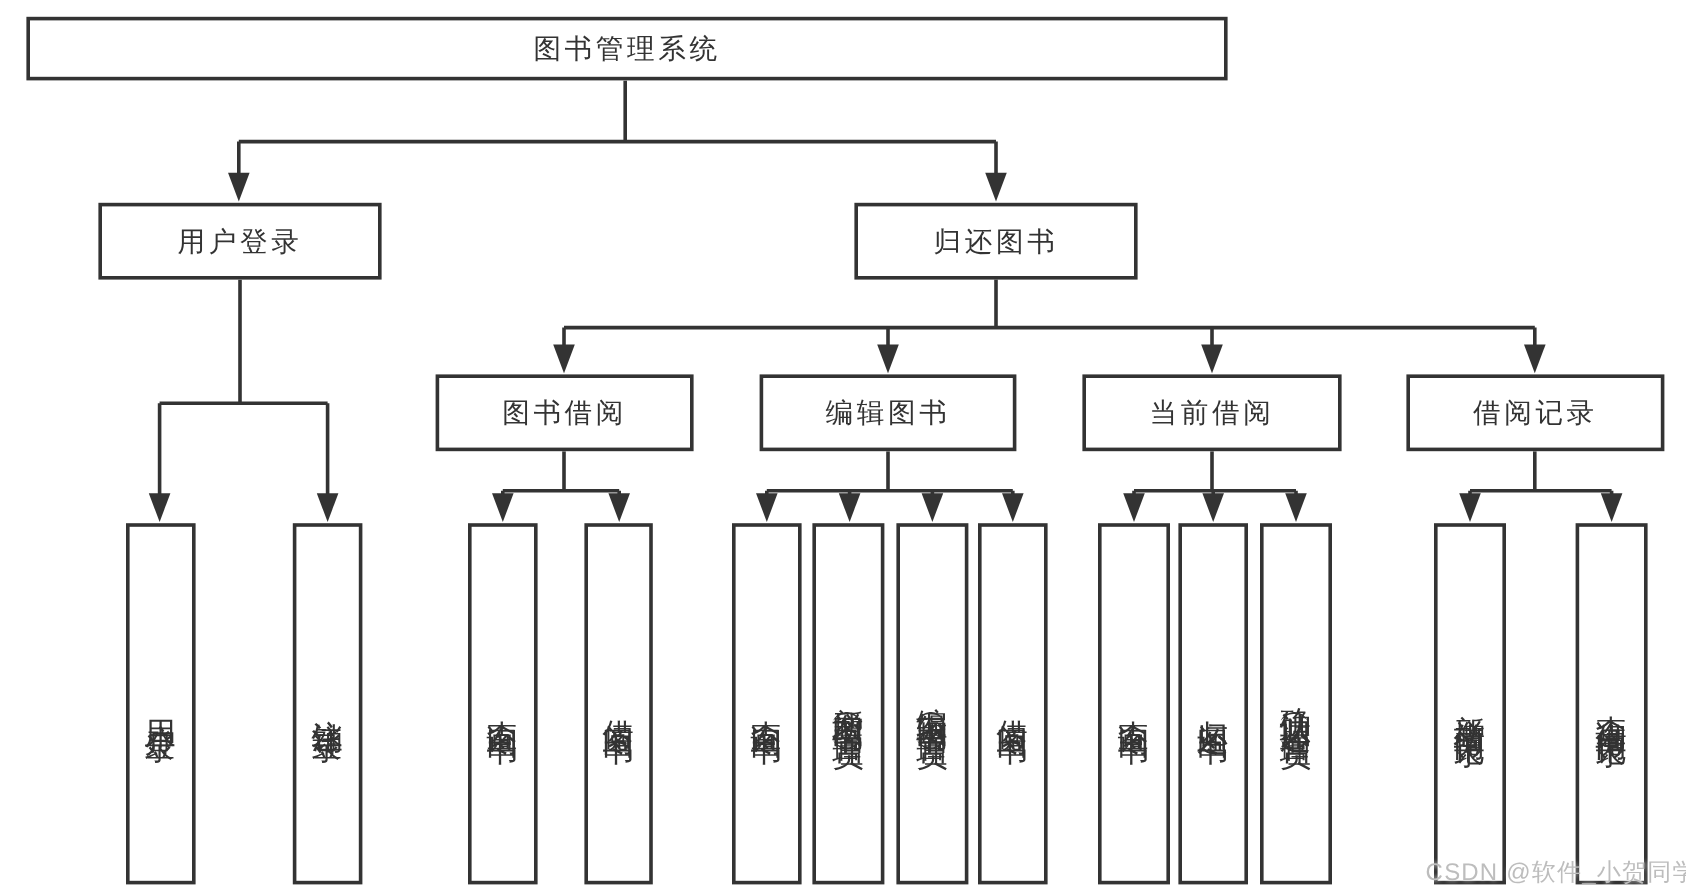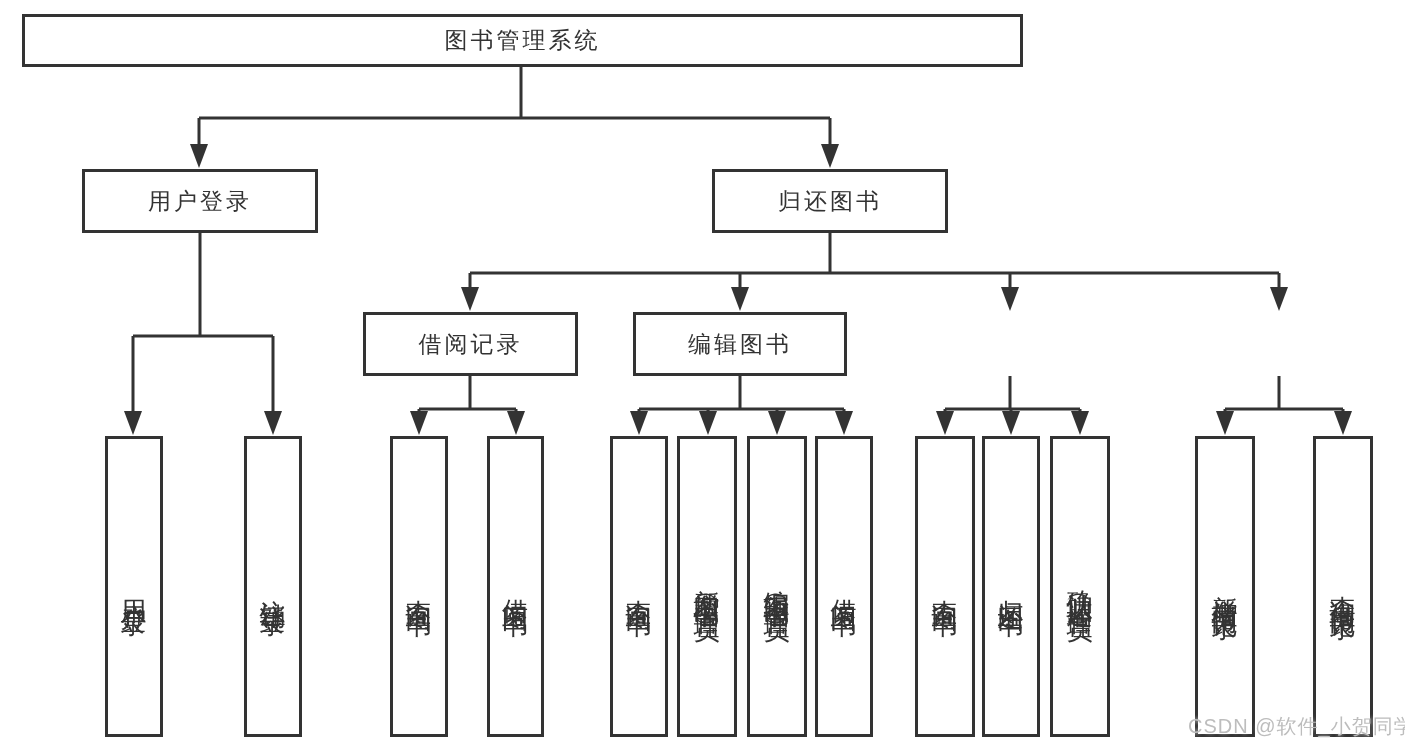--- a/index.html
+++ b/index.html
@@ -89,24 +89,30 @@
   </div>
 
   <div class="node hbox" style="left:82px;top:169px;width:236px;height:64px">
     <span>用户登录</span>
   </div>
   <div class="node hbox" style="left:712px;top:169px;width:236px;height:64px">
     <span>归还图书</span>
   </div>
 
   <div class="node hbox" style="left:363px;top:312px;width:215px;height:64px">
-    <span>借阅记录</span>
+    <span>图书借阅</span>
   </div>
   <div class="node hbox" style="left:633px;top:312px;width:214px;height:64px">
     <span>编辑图书</span>
+  </div>
+  <div class="node hbox" style="left:902px;top:312px;width:216px;height:64px">
+    <span>当前借阅</span>
+  </div>
+  <div class="node hbox" style="left:1172px;top:312px;width:215px;height:64px">
+    <span>借阅记录</span>
   </div>
 
   <div class="node vbox" style="left:105px;top:436px;width:58px;height:301px">
     <span class="vtext">用户登录</span>
   </div>
   <div class="node vbox" style="left:244px;top:436px;width:58px;height:301px">
     <span class="vtext">注销登录</span>
   </div>
 
   <div class="node vbox" style="left:390px;top:436px;width:58px;height:301px">

